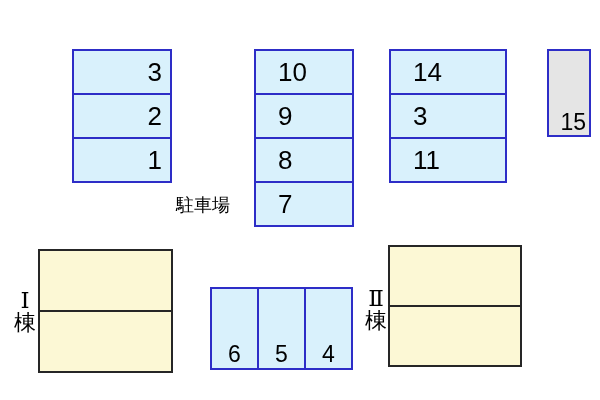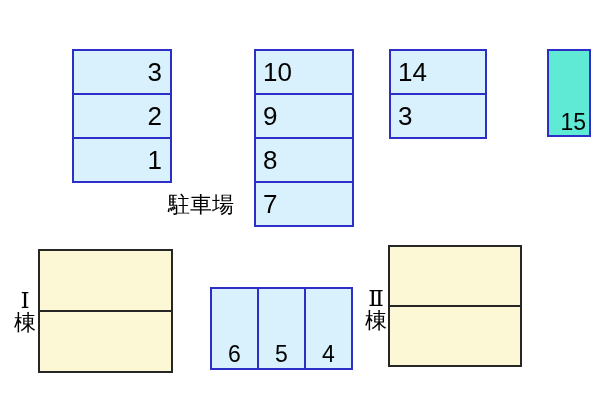--- a/index.html
+++ b/index.html
@@ -21,33 +21,33 @@
     margin-top: -2px;
     background: #d9f1fc;
     border: 2px solid #2d2dc7;
     display: flex;
     align-items: center;
     font-size: 26px;
     line-height: 1;
   }
   .space:first-child { margin-top: 0; }
   .num-right { justify-content: flex-end; padding-right: 8px; }
-  .num-left  { justify-content: flex-start; padding-left: 7px; }
+  .num-left  { justify-content: flex-start; padding-left: 22px; }
 
   #col-left   { left: 72px;  top: 49px; width: 100px; }
   #col-middle { left: 254px; top: 49px; width: 100px; }
-  #col-right  { left: 389px; top: 49px; width: 98px; }
+  #col-right  { left: 389px; top: 49px; width: 118px; }
 
   
   #space-single {
     position: absolute;
     left: 547px; top: 49px;
     width: 44px; height: 88px;
     box-sizing: border-box;
-    background: #5eead4;
+    background: #e5e5e5;
     border: 2px solid #2d2dc7;
     display: flex;
     align-items: flex-end;
     justify-content: flex-end;
     padding: 0 3px 1px 0;
     font-size: 23px;
     line-height: 1;
   }
 
   
@@ -80,22 +80,22 @@
     top: calc(50% - 1px);
     height: 2px;
     background: #262626;
   }
   #building-1 { left: 38px;  top: 249px; width: 135px; height: 124px; }
   #building-2 { left: 388px; top: 245px; width: 134px; height: 122px; }
 
   
   #area-label {
     position: absolute;
-    left: 168px; top: 193px;
-    font-size: 22px;
+    left: 176px; top: 193px;
+    font-size: 18px;
     line-height: 24px;
     white-space: nowrap;
   }
   .building-label {
     position: absolute;
     width: 34px;
     text-align: center;
   }
   .building-label .numeral {
     display: block;
@@ -125,20 +125,21 @@
   <div class="space-col" id="col-middle">
     <div class="space num-left">10</div>
     <div class="space num-left">9</div>
     <div class="space num-left">8</div>
     <div class="space num-left">7</div>
   </div>
 
   <div class="space-col" id="col-right">
     <div class="space num-left">14</div>
     <div class="space num-left">3</div>
+    <div class="space num-left">11</div>
   </div>
 
   <div id="space-single">15</div>
 
   <div id="area-label">駐車場</div>
 
   <div id="bottom-group">
     <div class="bottom-space">6</div>
     <div class="bottom-space">5</div>
     <div class="bottom-space">4</div>

